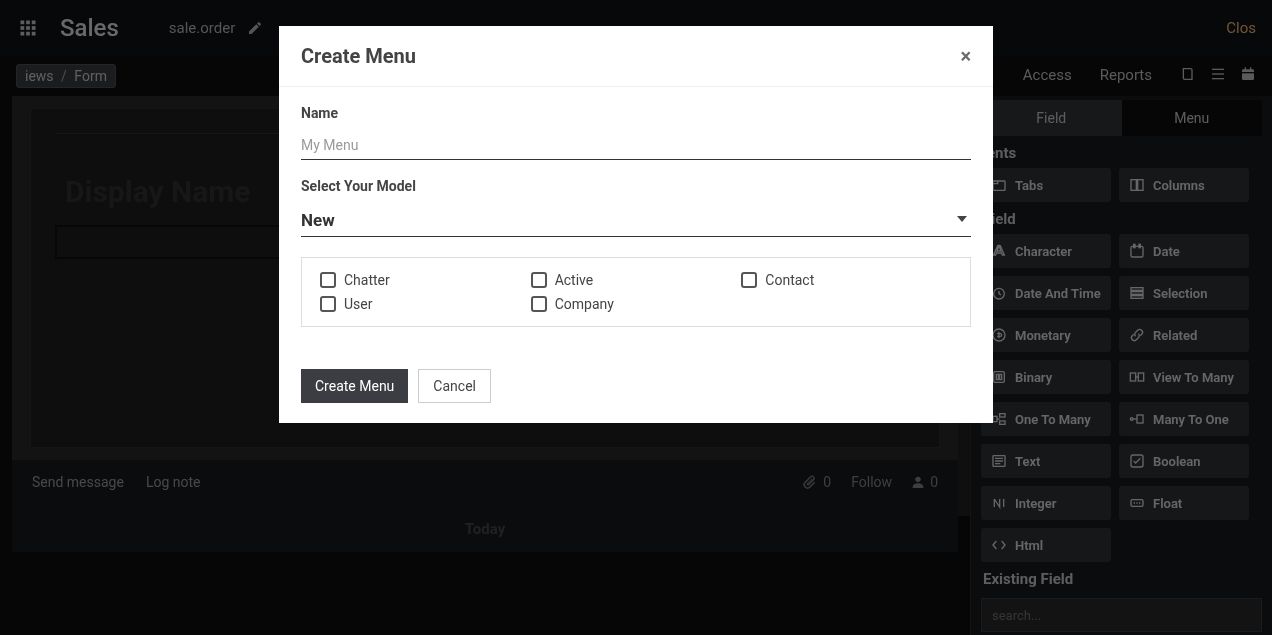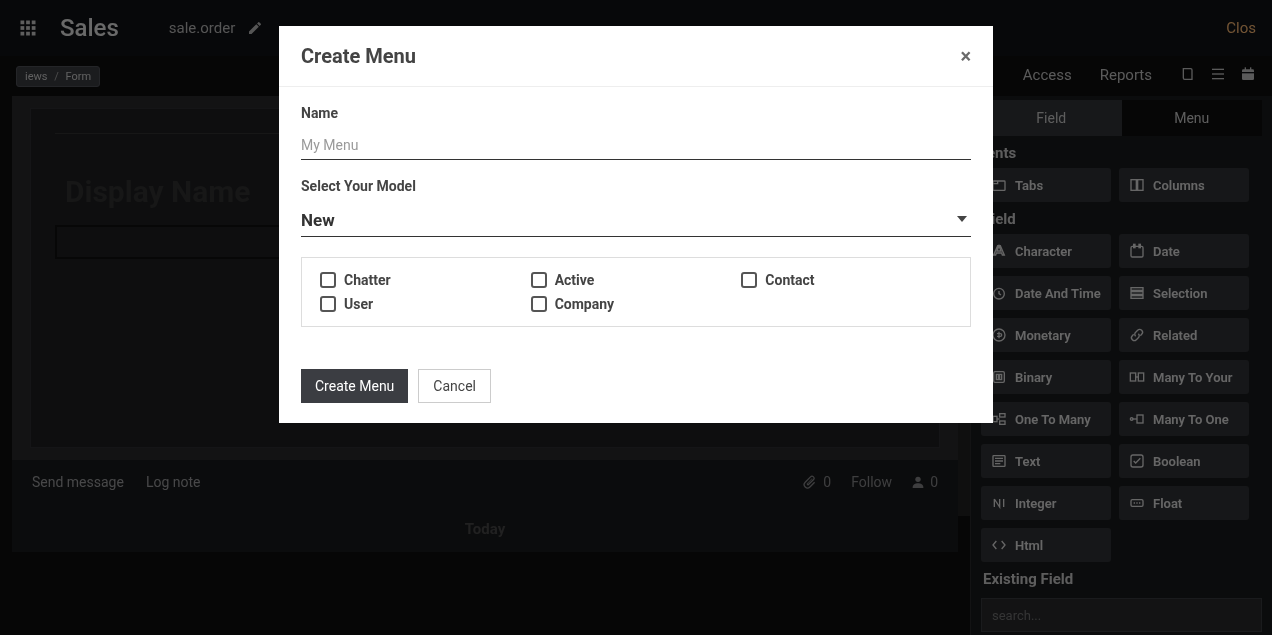--- a/index.html
+++ b/index.html
@@ -10,21 +10,21 @@
 .apps-icon { width: 24px; height: 24px; margin-right: 20px; color: #d0d0d0; display: flex; align-items: center; justify-content: center; }
 .apps-icon svg { width: 18px; height: 18px; }
 .app-name { font-size: 24px; font-weight: 500; color: #e8e8e8; margin-right: 50px; }
 .model-name { font-size: 15px; color: #bdbdbd; margin-right: 12px; }
 .pencil { width: 16px; height: 16px; color: #bdbdbd; }
 .nav-spacer { flex: 1; }
 .nav-close { font-size: 15px; color: #fdba74; }
 
 
 .secondbar { height: 40px; background: #0e0e0e; display: flex; align-items: center; padding: 0 16px; }
-.pill { background: #3d3f44; border: 1px solid #51535a; color: #d5d5d5; padding: 3px 8px; border-radius: 3px; font-size: 11px; }
+.pill { background: #3d3f44; border: 1px solid #51535a; color: #d5d5d5; padding: 3px 8px; border-radius: 3px; font-size: 14px; }
 .pill .sep { margin: 0 4px; color: #aaa; }
 .second-right { margin-left: auto; display: flex; align-items: flex-start; gap: 28px; color: #c7c7c7; font-size: 15px; }
 .second-icons { display: flex; gap: 14px; align-items: center; }
 .ico-sm { width: 16px; height: 16px; }
 
 
 .main { display: flex; height: calc(100% - 96px); }
 .form-area { flex: 1; padding: 0 12px 12px 12px; display: flex; flex-direction: column; }
 .sheet-wrap { background: #2a2b2e; padding: 12px 18px; flex: 0 0 auto; }
 .sheet { background: #1f2023; border: 1px solid #2f3033; height: 340px; padding: 20px 24px; position: relative; }
@@ -61,21 +61,21 @@
 .modal-title { font-size: 20px; font-weight: 700; color: #444; }
 .modal-x { margin-left: auto; color: #6a6a6a; font-size: 20px; font-weight: 700; cursor: pointer; }
 .modal-body { padding: 18px 22px 10px 22px; }
 .fld-label { font-size: 14px; font-weight: 700; color: #444; margin-bottom: 10px; }
 .fld-input { width: 100%; border: none; border-bottom: 1px solid #333; padding: 6px 0; font-size: 14px; color: #777; margin-bottom: 18px; outline: none; }
 .fld-input::placeholder { color: #9a9a9a; }
 .fld-select { width: 100%; border: none; border-bottom: 1px solid #333; padding: 6px 0; font-size: 17px; font-weight: 700; color: #333; background: transparent; appearance: none; }
 .select-wrap { position: relative; margin-bottom: 20px; }
 .select-wrap::after { content: ""; position: absolute; right: 4px; top: 12px; width: 0; height: 0; border-left: 5px solid transparent; border-right: 5px solid transparent; border-top: 6px solid #444; pointer-events: none; }
 .opts-box { border: 1px solid #ddd; padding: 14px 18px; margin-bottom: 18px; }
-.opts-grid { display: grid; grid-template-columns: 1fr 1fr 1fr; row-gap: 8px; font-weight: bold; }
+.opts-grid { display: grid; grid-template-columns: 1fr 1fr 1fr; row-gap: 8px; }
 .opt { display: flex; align-items: center; gap: 8px; font-size: 14px; color: #444; }
 .opt-check { width: 16px; height: 16px; border: 2px solid #555; border-radius: 3px; display: inline-block; }
 .modal-foot { padding: 14px 22px 20px 22px; display: flex; gap: 10px; }
 .btn-primary { background: #3b3d42; color: #fff; border: none; padding: 8px 14px; font-size: 14px; cursor: pointer; }
 .btn-secondary { background: #fff; color: #444; border: 1px solid #ccc; padding: 8px 14px; font-size: 14px; cursor: pointer; }
 
 .scrollbar { position: absolute; right: 302px; top: 96px; width: 12px; height: 420px; background: #222; }
 .scrollbar .thumb { width: 100%; height: 120px; background: #4a4a4a; }
 </style>
 </head>
@@ -242,21 +242,21 @@
             <path d="M8 8h3v8H8zM13 8h3v8h-3z"></path>
           </svg>
           <span>Binary</span>
         </div>
         <div class="chip">
           <svg viewBox="0 0 24 24" fill="none" stroke="currentColor" stroke-width="2">
             <rect x="2" y="6" width="8" height="12"></rect>
             <rect x="14" y="6" width="8" height="12"></rect>
             <path d="M10 12h4"></path>
           </svg>
-          <span>Many To Your</span>
+          <span>View To Many</span>
         </div>
         <div class="chip">
           <svg viewBox="0 0 24 24" fill="none" stroke="currentColor" stroke-width="2">
             <rect x="3" y="8" width="6" height="8"></rect>
             <path d="M9 12h4"></path>
             <rect x="13" y="4" width="8" height="5"></rect>
             <rect x="13" y="15" width="8" height="5"></rect>
           </svg>
           <span>One To Many</span>
         </div>

